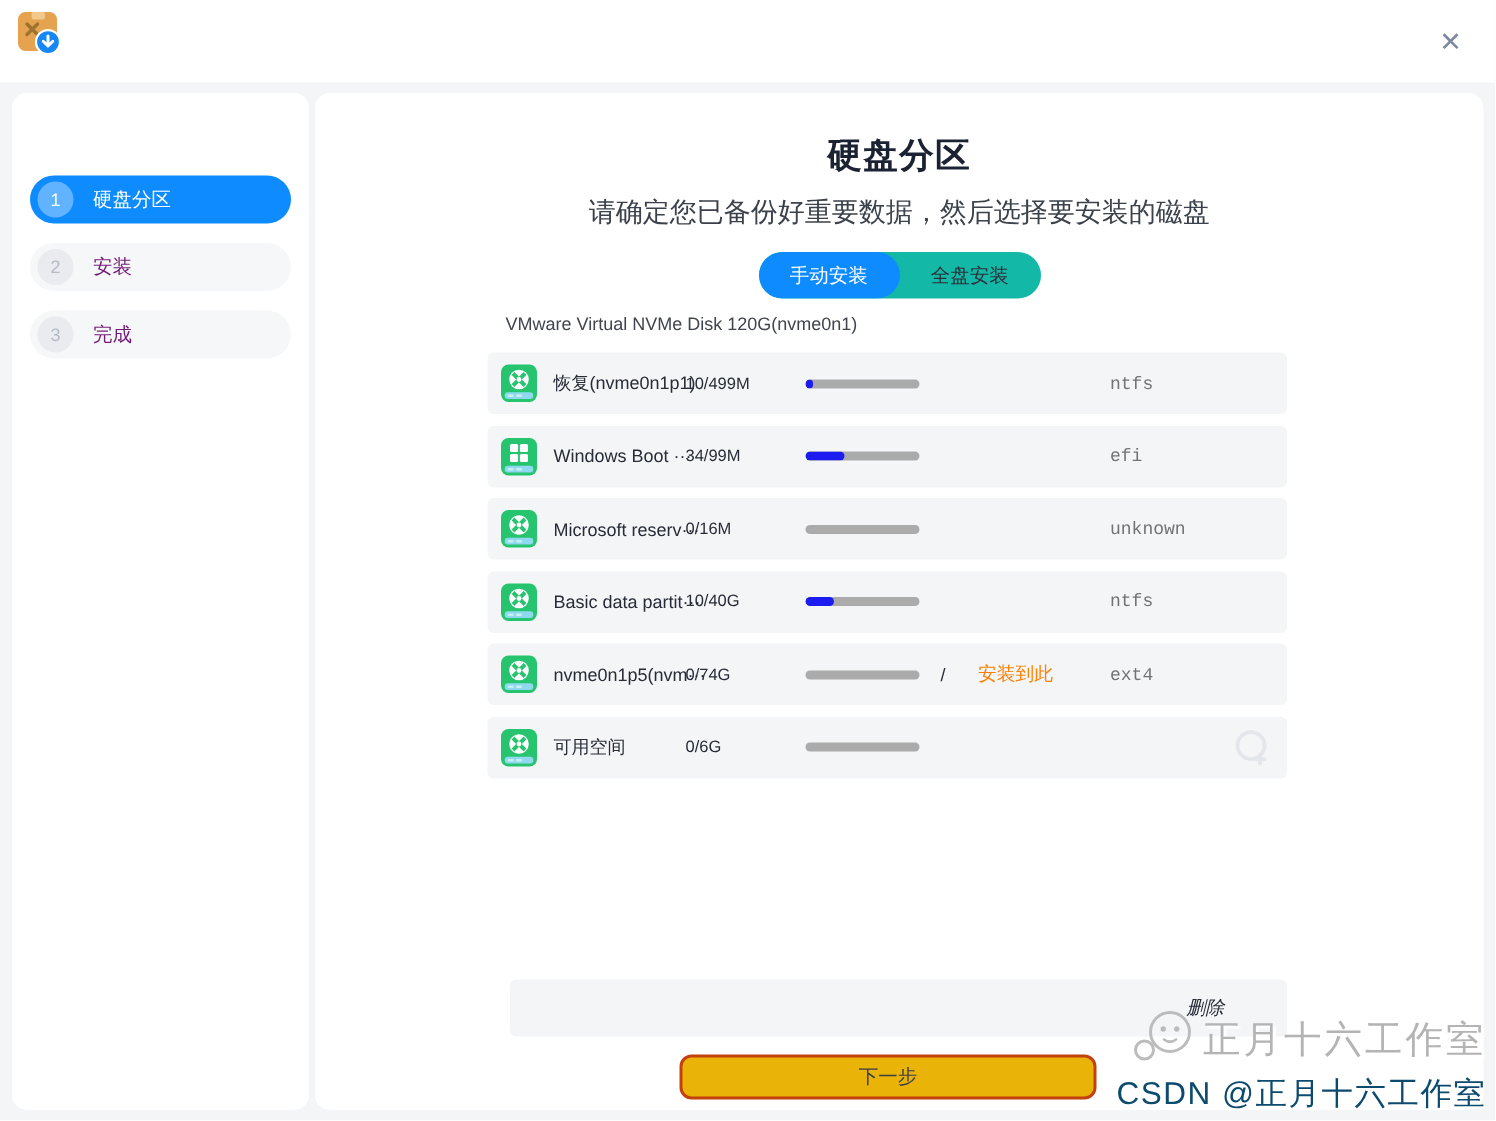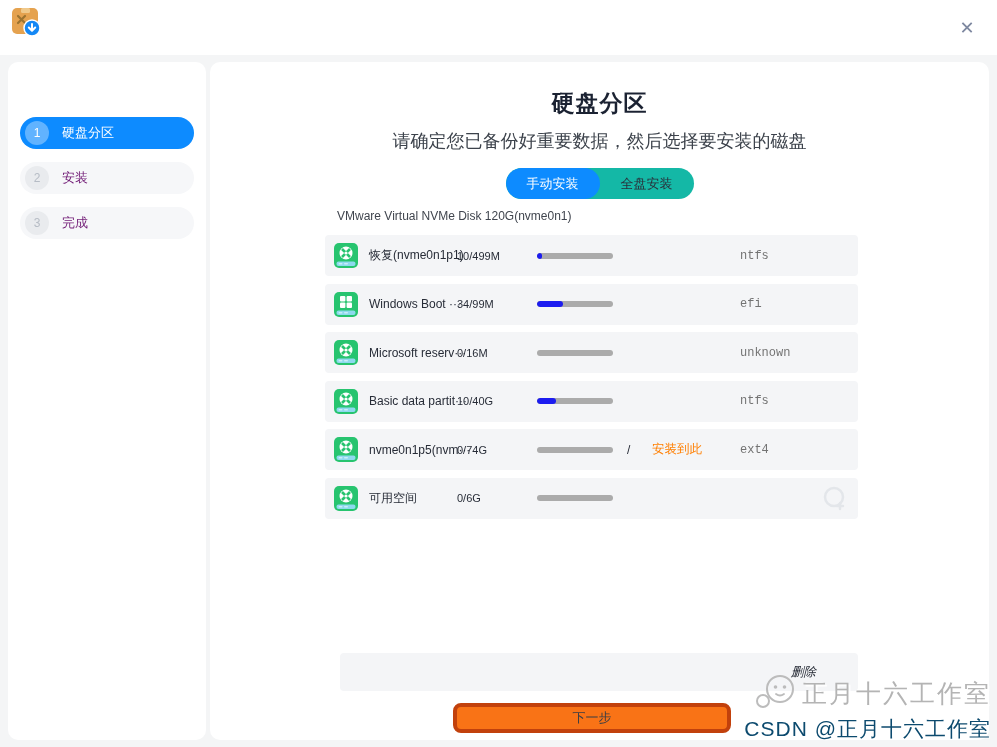--- a/index.html
+++ b/index.html
@@ -53,21 +53,21 @@
   .p-action { width:88px; flex:none; font-size:12.5px; color:var(--orange,#ff7f00); cursor:pointer; }
   .p-fs { flex:1; font-size:12px; color:#737373;font-family:Liberation Mono, monospace; }
   .p-add { width:26px; height:26px; flex:none; cursor:pointer; }
 
   
   .delete-bar { position:absolute; left:130px; top:591px; width:518px; height:38px;
                 background:#f4f5f7; border-radius:4px; display:flex; align-items:center;
                 justify-content:flex-end; padding-right:42px; }
   .delete-btn { font-size:12.5px; color:#272c37; cursor:pointer;font-style:italic; }
   .next-btn { position:absolute; left:243px; top:641px; width:278px; height:30px;
-              background:#f97316; border:4px solid #c2410c; border-radius:8px;
+              background:#eab308; border:2px solid #c2410c; border-radius:8px;
               font-size:13px; color:#383d46; font-family:inherit; cursor:pointer; }
 
   
   .watermark { position:absolute; right:6px; bottom:4px; text-align:right; pointer-events:none; }
   .wm-row1 { display:flex; align-items:center; justify-content:flex-end; gap:5px; }
   .wm-text1 { font-size:25px; color:#b4b4b4; text-shadow:2px 2px 1px #fff; letter-spacing:2px; }
   .wm-text2 { font-size:21px; color:#0c4a6e; text-shadow:1px 1px 1px #fff; letter-spacing:1px; }
 </style>
 </head>
 <body>

